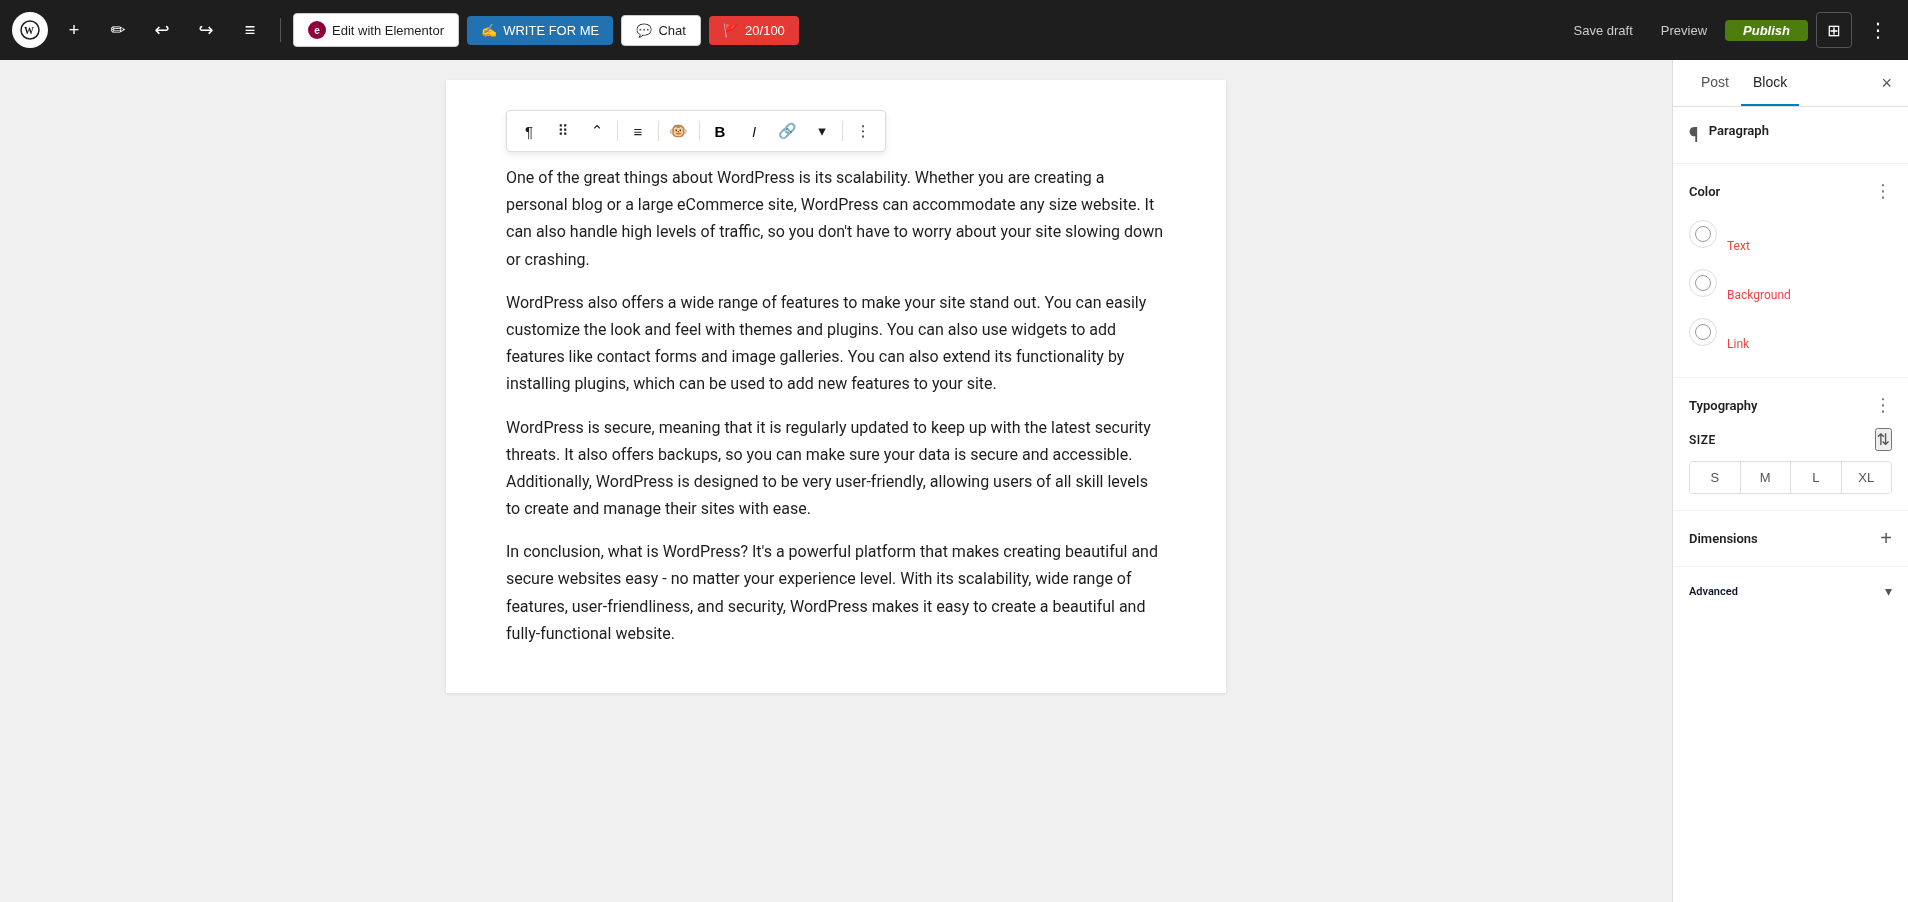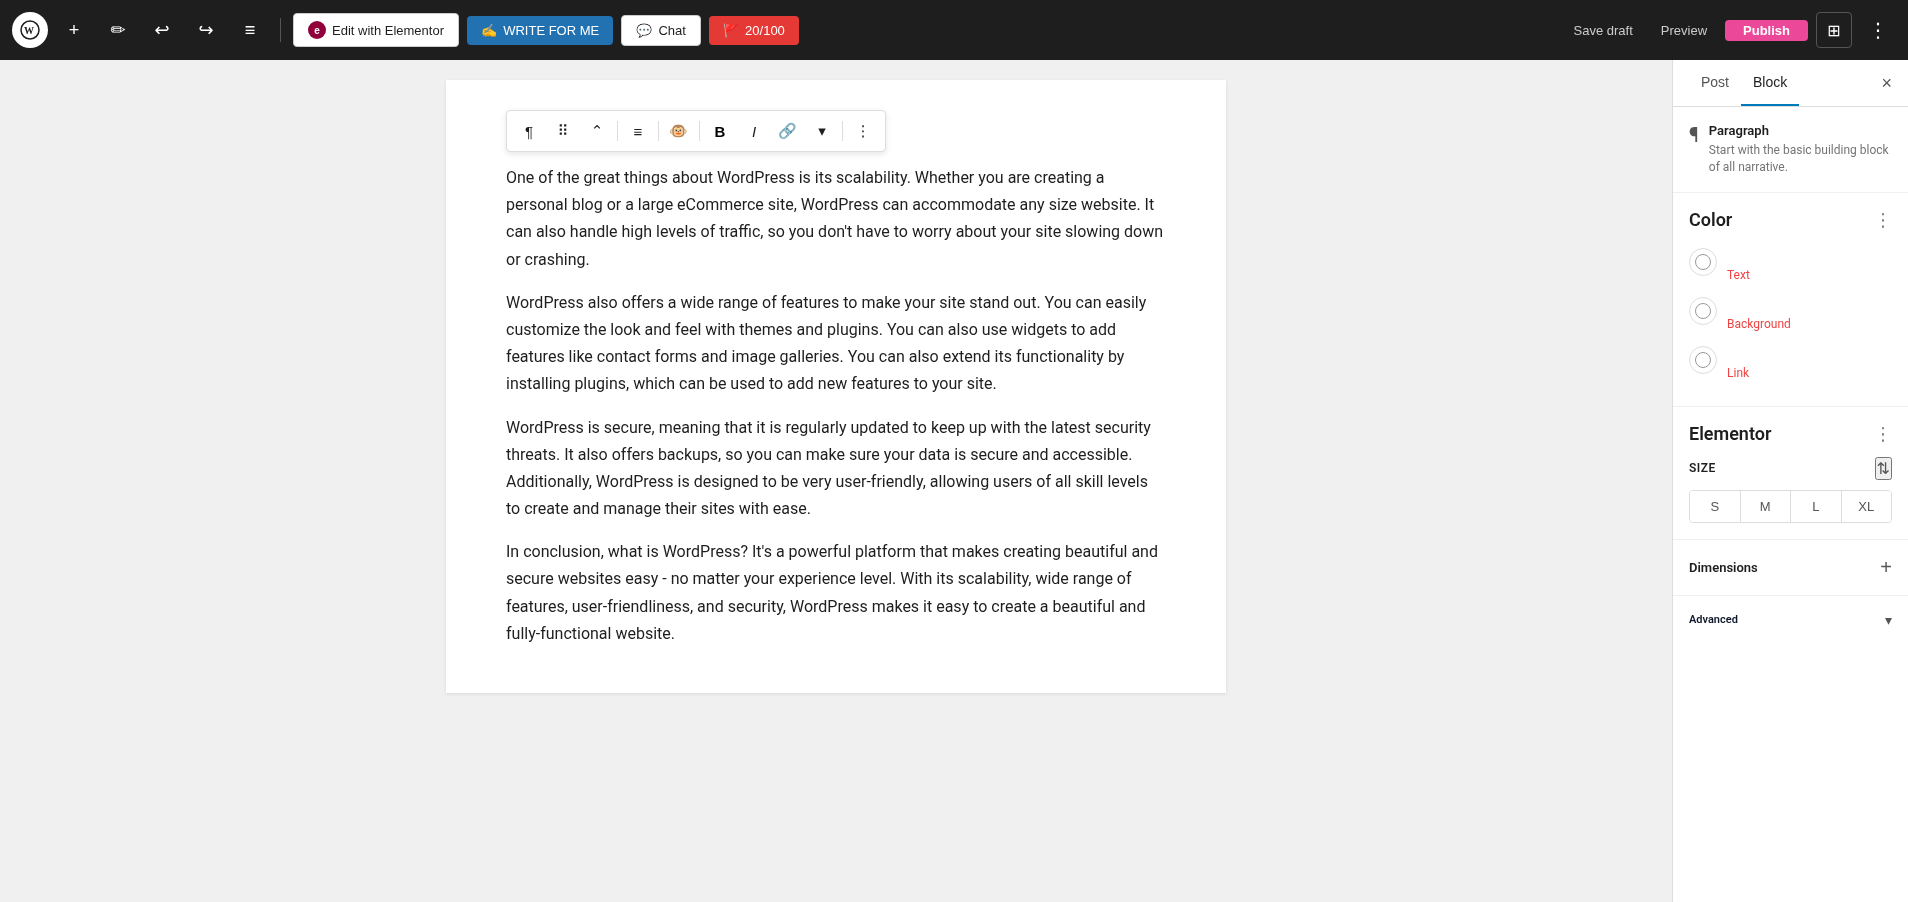--- a/index.html
+++ b/index.html
@@ -26,21 +26,21 @@
     }
     .btn-chat {
       background: #fff; border: 1px solid #ccc; border-radius: 4px; padding: 7px 14px; font-size: 13px; font-weight: 500; cursor: pointer; display: flex; align-items: center; gap: 6px; color: #1e1e1e;
     }
     .btn-counter {
       background: #e53935; border: none; border-radius: 4px; padding: 7px 14px; font-size: 13px; font-weight: 500; cursor: pointer; display: flex; align-items: center; gap: 6px; color: #fff;
     }
     .toolbar-spacer { flex: 1; }
     .btn-save-draft { background: none; border: none; color: #ccc; font-size: 13px; cursor: pointer; padding: 7px 10px; }
     .btn-preview { background: none; border: none; color: #ccc; font-size: 13px; cursor: pointer; padding: 7px 10px; }
-    .btn-publish { background: #ec4899; border: none; border-radius: 4px; padding: 3px 18px; font-size: 13px; font-weight: 600; cursor: pointer; color: #fff; }
+    .btn-publish { background: #4d7c0f; border: none; border-radius: 4px; padding: 3px 18px; font-size: 13px; font-weight: 600; cursor: pointer; color: #fff; font-style: italic; }
     .btn-view-toggle { background: none; border: 1px solid #555; color: #fff; width: 36px; height: 36px; border-radius: 4px; display: flex; align-items: center; justify-content: center; cursor: pointer; font-size: 16px; }
     .btn-more { background: none; border: none; color: #fff; width: 36px; height: 36px; display: flex; align-items: center; justify-content: center; cursor: pointer; font-size: 20px; }
 
     
     .main-area {
       display: flex; flex: 1; overflow: hidden;
     }
 
     
     .editor-area {
@@ -85,21 +85,21 @@
     .paragraph-icon {
       color: #555; font-size: 20px; flex-shrink: 0;
     }
     .paragraph-info h3 { font-size: 13px; font-weight: 600; color: #1e1e1e; margin-bottom: 4px; }
     .paragraph-info p { font-size: 12px; color: #757575; line-height: 1.4; }
 
     
     .section-header {
       display: flex; align-items: center; justify-content: space-between; margin-bottom: 12px;
     }
-    .section-title { font-size: 18px; font-weight: 600; color: #1e1e1e; }
+    .section-title { font-size: 13px; font-weight: 600; color: #1e1e1e; }
     .section-more-btn { background: none; border: none; cursor: pointer; color: #757575; font-size: 18px; display: flex; align-items: center; }
 
     .color-option {
       display: flex; align-items: center; gap: 10px; margin-bottom: 10px;
     }
     .color-circle {
       width: 28px; height: 28px; border-radius: 50%; border: 1.5px solid #ddd; background: #fff; display: flex; align-items: center; justify-content: center; flex-shrink: 0; cursor: pointer;
     }
     .color-circle-inner {
       width: 16px; height: 16px; border-radius: 50%; border: 1.5px solid #999;
@@ -229,21 +229,20 @@
       <button class="sidebar-tab">Post</button>
       <button class="sidebar-tab active">Block</button>
       <button class="sidebar-close">×</button>
     </div>
 
     <div class="sidebar-section">
       <div class="paragraph-block">
         <div class="paragraph-icon">¶</div>
         <div class="paragraph-info">
           <h3>Paragraph</h3>
-          <p>Start with the basic building block of all narrative.</p>
         </div>
       </div>
     </div>
 
     <div class="sidebar-section">
       <div class="section-header">
         <span class="section-title">Color</span>
         <button class="section-more-btn">⋮</button>
       </div>
 
@@ -264,21 +263,21 @@
       <div class="color-option">
         <div class="color-circle">
           <div class="color-circle-inner"></div>
         </div>
         <span class="color-label">Link</span>
       </div>
     </div>
 
     <div class="typography-section">
       <div class="section-header">
-        <span class="section-title">Elementor</span>
+        <span class="section-title">Typography</span>
         <button class="section-more-btn">⋮</button>
       </div>
 
       <div class="size-row">
         <span class="size-label">SIZE</span>
         <button class="size-controls-icon">⇅</button>
       </div>
 
       <div class="size-buttons">
         <button class="size-btn">S</button>

